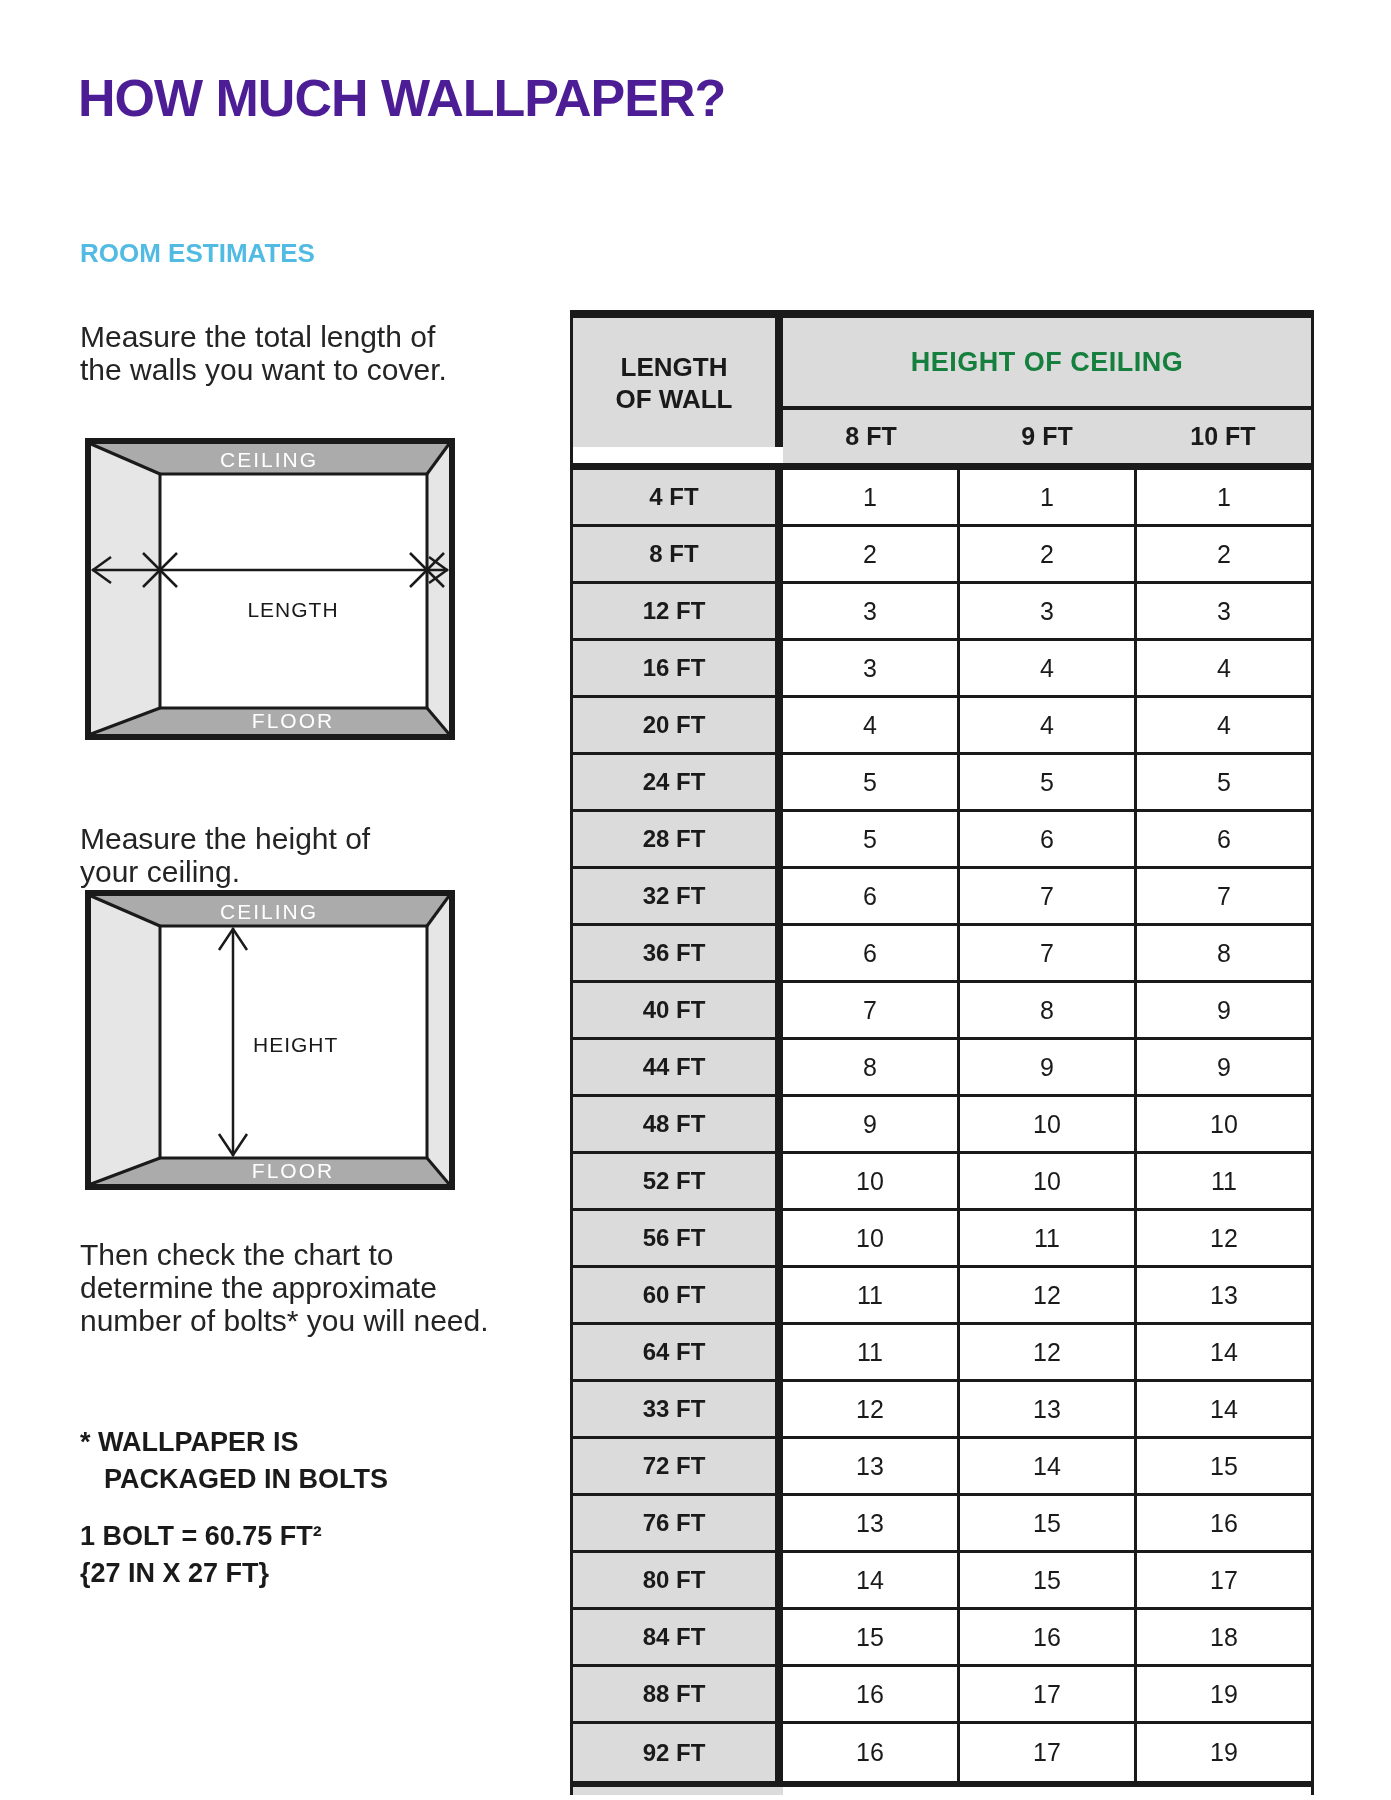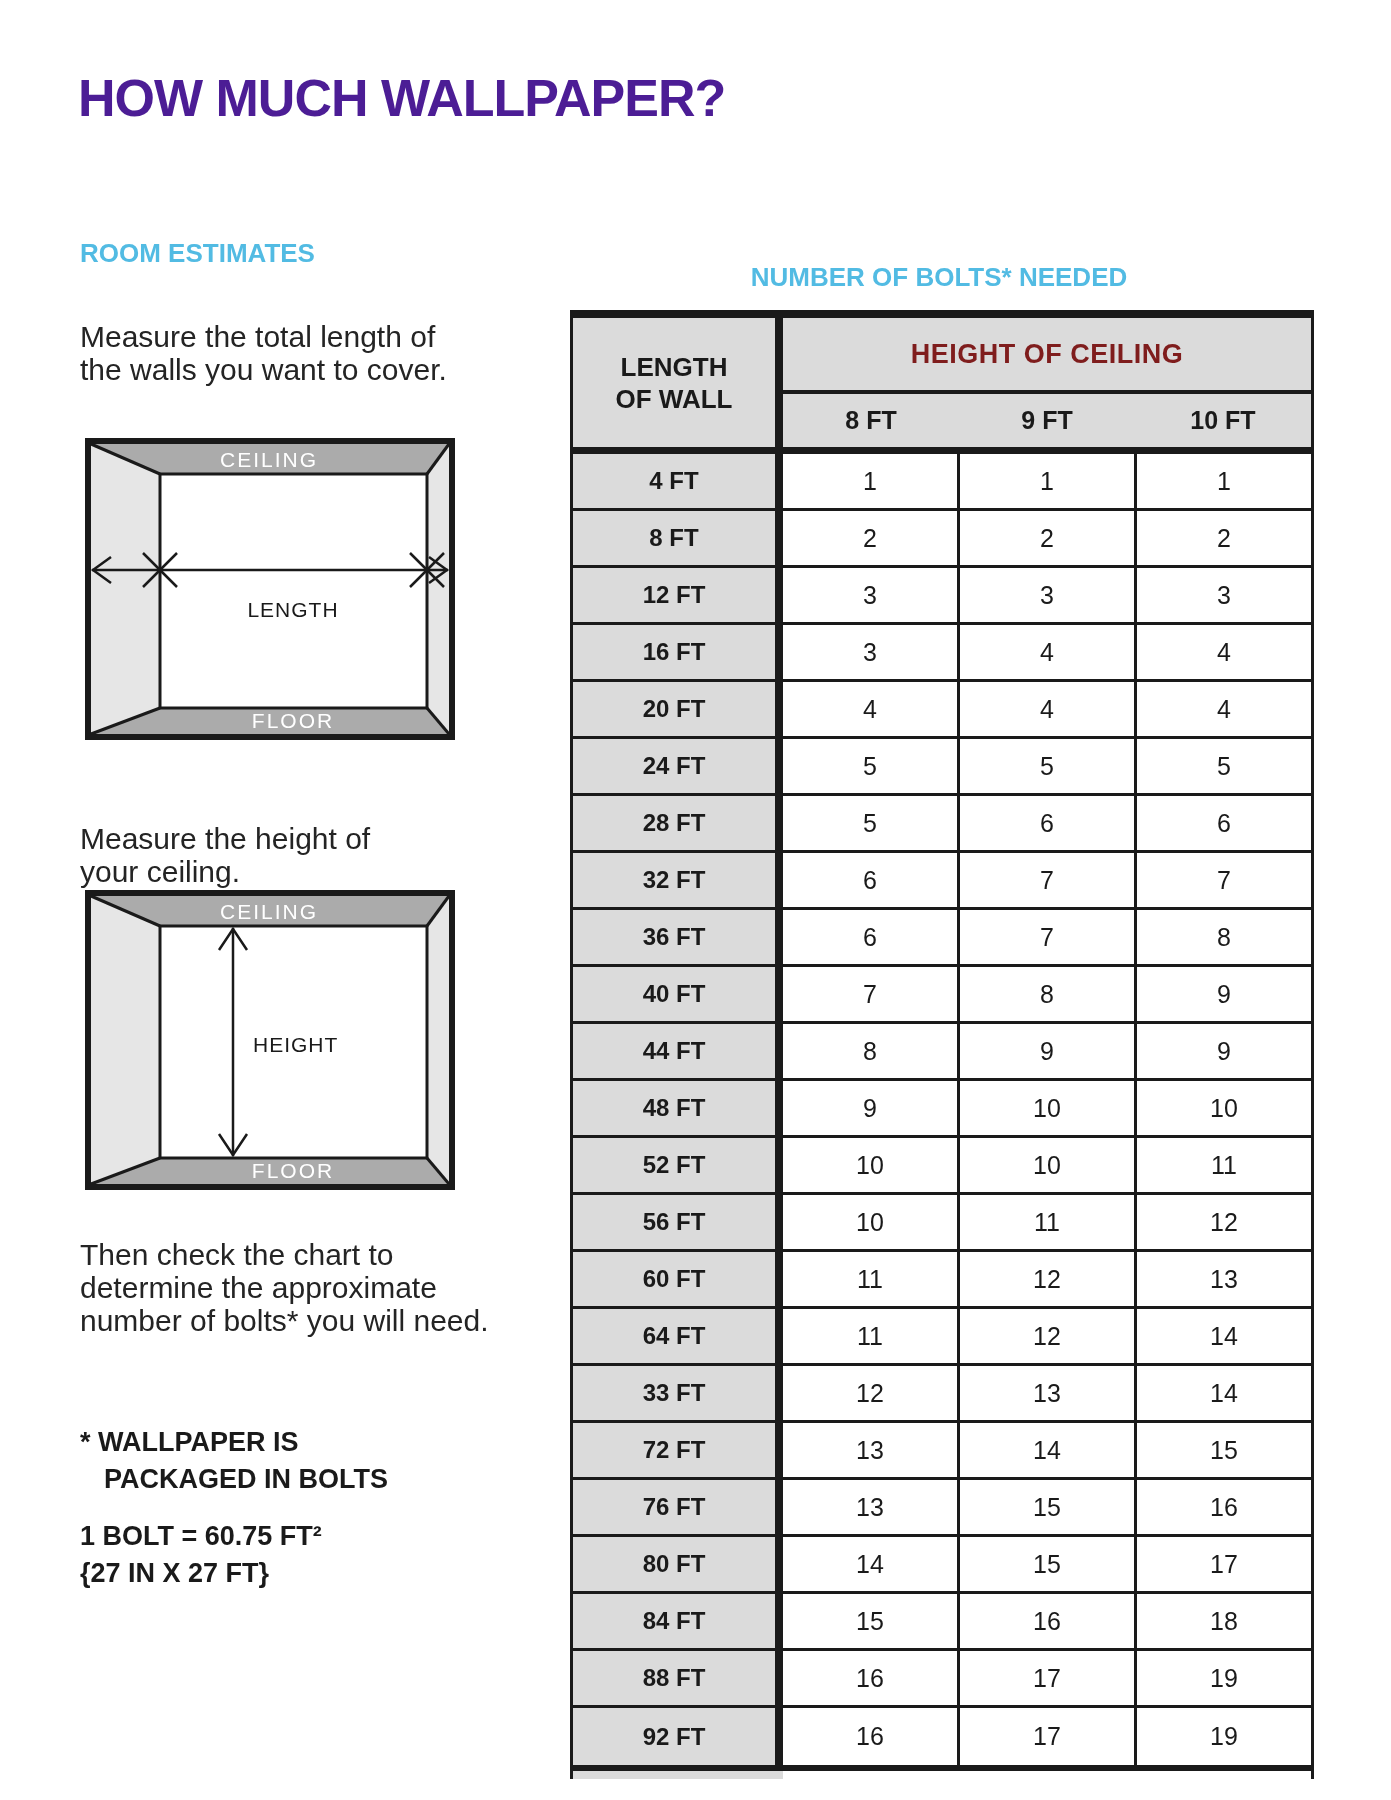--- a/index.html
+++ b/index.html
@@ -31,22 +31,22 @@
     box-sizing:content-box;background:#ffffff;
   }
   .thead{display:flex;}
   .corner{
     width:210px;box-sizing:border-box;border-right:8px solid #1A1A1A;
     background:#DBDBDB;display:flex;flex-direction:column;align-items:center;justify-content:center;
     font-size:26px;font-weight:bold;color:#1A1A1A;line-height:32px;height:129px;
   }
   .head-right{flex:1;display:flex;flex-direction:column;}
   .group-h{
-    height:72px;background:#DBDBDB;display:flex;align-items:center;justify-content:center;
-    font-size:27px;font-weight:bold;color:#7f1d1d;letter-spacing:0.5px;
+    height:88px;background:#DBDBDB;display:flex;align-items:center;justify-content:center;
+    font-size:27px;font-weight:bold;color:#15803d;letter-spacing:0.5px;
   }
   .head-divider{height:4px;background:#1A1A1A;}
   .ft-row{height:53px;background:#DBDBDB;display:flex;}
   .ft-cell{flex:1;display:flex;align-items:center;justify-content:center;
     font-size:25px;font-weight:bold;color:#1A1A1A;}
   .thick-hr{height:7px;background:#1A1A1A;}
   .trow{display:flex;height:57px;box-sizing:border-box;border-bottom:3px solid #1A1A1A;}
   .trow:last-child{border-bottom:none;border-radius:12px;}
   .rlabel{
     width:210px;box-sizing:border-box;border-right:8px solid #1A1A1A;background:#DBDBDB;
@@ -137,21 +137,20 @@
   <div class="abs footnote" style="left:80px;top:1424px;">
     <div>* WALLPAPER IS</div>
     <div class="indent">PACKAGED IN BOLTS</div>
   </div>
 
   <div class="abs footnote" style="left:80px;top:1518px;">
     <div>1 BOLT = 60.75 FT²</div>
     <div>{27 IN X 27 FT}</div>
   </div>
 
-  <div class="abs section-heading" style="left:570px;top:262px;width:738px;text-align:center;">NUMBER OF BOLTS* NEEDED</div>
 
   <div class="abs btable">
     <div class="thead">
       <div class="corner">
         <div>LENGTH</div>
         <div>OF WALL</div>
       </div>
       <div class="head-right">
         <div class="group-h">HEIGHT OF CEILING</div>
         <div class="head-divider"></div>

